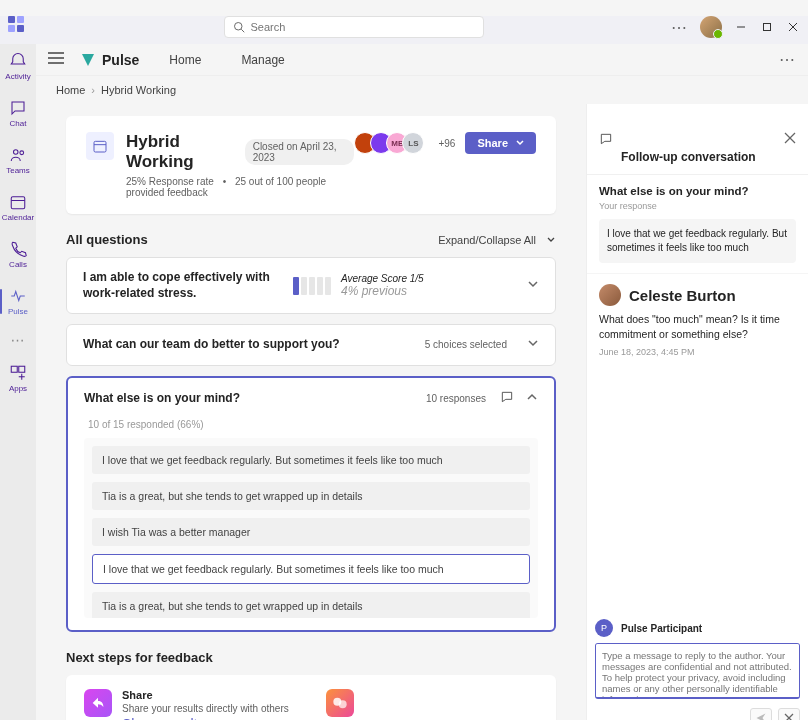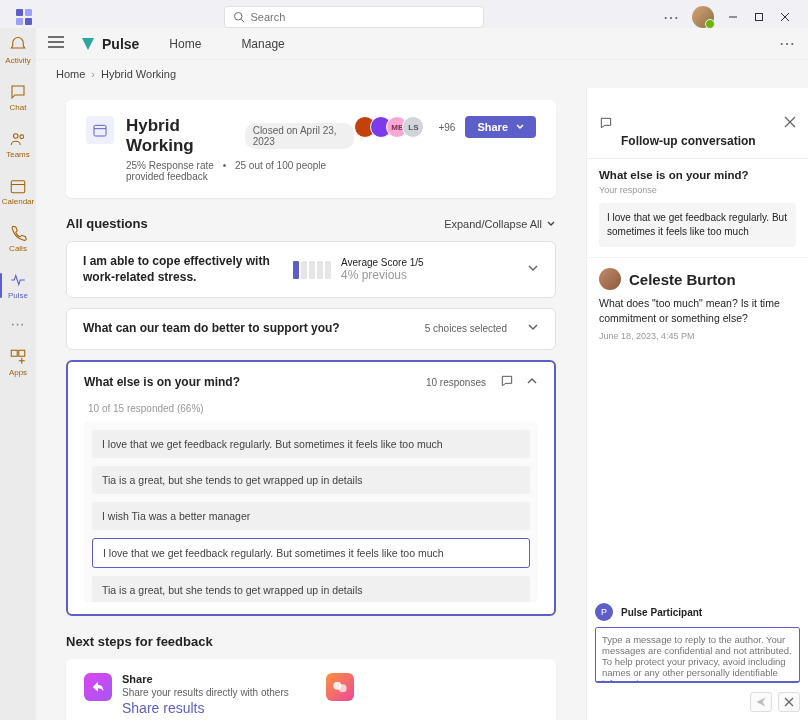--- a/index.html
+++ b/index.html
@@ -1,33 +1,33 @@
 <!DOCTYPE html>
 <html><head>
 <meta charset="utf-8">
 <style>
 * { box-sizing: border-box; margin: 0; padding: 0; }
 body { font-family: "Segoe UI", -apple-system, sans-serif; font-size: 12px; color: #242424; background: #f5f5f5; width: 808px; height: 720px; overflow: hidden; }
 
-.titlebar { height: 28px; background: #f0f0f5; display: flex; align-items: flex-end; padding: 0 16px; }
+.titlebar { height: 28px; background: #f0f0f5; display: flex; align-items: flex-start; padding: 0 8px; margin-top: 16px; }
 .titlebar-left { width: 28px; }
 .titlebar-search { flex: 1; display: flex; justify-content: center; }
 .search-box { width: 260px; height: 22px; background: #fff; border: 1px solid #e0e0e0; border-radius: 4px; display: flex; align-items: center; padding: 0 8px; }
 .search-box svg { width: 12px; height: 12px; fill: #666; margin-right: 6px; }
 .search-box input { border: none; outline: none; font-size: 11px; flex: 1; background: transparent; }
 .titlebar-right { display: flex; align-items: center; gap: 12px; }
 .avatar-sm { width: 22px; height: 22px; border-radius: 50%; background: linear-gradient(135deg,#d4a574,#8b6f47); position: relative; }
 .avatar-sm::after { content:''; position:absolute; bottom:-1px; right:-1px; width:8px; height:8px; background:#6bb700; border:1.5px solid #f0f0f5; border-radius:50%; }
 .win-btn { width: 14px; height: 14px; display: flex; align-items: center; justify-content: center; cursor: pointer; }
 .dots { font-size: 16px; color: #666; cursor: pointer; letter-spacing: 1px; }
 
 .layout { display: flex; height: calc(720px - 28px); }
 
 .apprail { width: 36px; background: #ebebeb; display: flex; flex-direction: column; align-items: center; padding-top: 6px; gap: 14px; }
-.rail-item { display: flex; flex-direction: column; align-items: center; gap: 2px; cursor: pointer; color: #a16207; width: 100%; position: relative; padding: 2px 0; }
+.rail-item { display: flex; flex-direction: column; align-items: center; gap: 2px; cursor: pointer; color: #4c1d95; width: 100%; position: relative; padding: 2px 0; }
 .rail-item svg { width: 18px; height: 18px; fill: none; stroke: currentColor; stroke-width: 1.4; }
 .rail-item span { font-size: 8px; }
 .rail-item.active { color: #5b5fc7; }
 .rail-item.active::before { content:''; position:absolute; left:0; top:4px; bottom:4px; width:2px; background:#5b5fc7; border-radius:1px; }
 
 .main { flex: 1; display: flex; flex-direction: column; background: #f5f5f5; overflow: hidden; }
 
 .topbar { height: 32px; display: flex; align-items: center; padding: 0 12px; border-bottom: 1px solid #eee; background:#f5f5f5; }
 .hamburger { cursor:pointer; margin-right: 16px; }
 .pulse-brand { display:flex; align-items:center; gap:6px; font-weight:700; font-size:14px; margin-right: 30px; }
@@ -54,26 +54,26 @@
 .subtitle .dot { margin: 0 6px; }
 .hdr-right { display:flex; align-items:center; gap:10px; }
 .faces { display:flex; align-items:center; }
 .face { width:22px; height:22px; border-radius:50%; border:1.5px solid #fff; margin-left:-6px; display:flex; align-items:center; justify-content:center; font-size:8px; font-weight:600; color:#fff; }
 .face:first-child { margin-left:0; }
 .plus-count { font-size:10px; color:#616161; margin-left:4px; }
 .share-btn { background:#5b5fc7; color:#fff; border:none; border-radius:4px; padding:5px 12px; font-size:11px; font-weight:600; display:flex; align-items:center; gap:8px; cursor:pointer; }
 
 .section-title { display:flex; align-items:center; margin: 18px 0 10px; }
 .section-title h2 { font-size:13px; font-weight:700; }
-.expand-all { margin-left:auto; font-size:11px; color:#424242; cursor:pointer; display:flex; align-items:center; gap:4px; }
+.expand-all { margin-left:auto; font-size:11px; color:#424242; cursor:pointer; display:flex; align-items:center; gap:10px; }
 
 .qcard { background:#fff; border:1px solid #e0e0e0; border-radius:6px; padding: 12px 16px; margin-bottom:10px; }
 .qrow { display:flex; align-items:center;justify-content:space-between; }
 .qtitle { font-size:12px; font-weight:600; flex:0 0 200px; line-height:1.3; }
-.qmid { flex:1; display:flex; align-items:center; padding-left:10px; }
+.qmid { flex:1; display:flex; align-items:center; padding-left:10px;font-style:italic; }
 .bars { display:flex; gap:2px; margin-right:10px; }
 .bar { width:6px; height:18px; background:#e6e6e6; border-radius:1px; }
 .bar.fill { background:#5b5fc7; }
 .avgscore { font-size:10px; }
 .avgscore .sub { font-size:12px; color:#999; display:block; }
 .chev { cursor:pointer; color:#666; }
 
 .qcard.selected { border:2px solid #5b5fc7; }
 .qcard .qhead { display:flex; align-items:center; }
 .qhead .qtitle2 { font-size:12px; font-weight:600; flex:1; }

